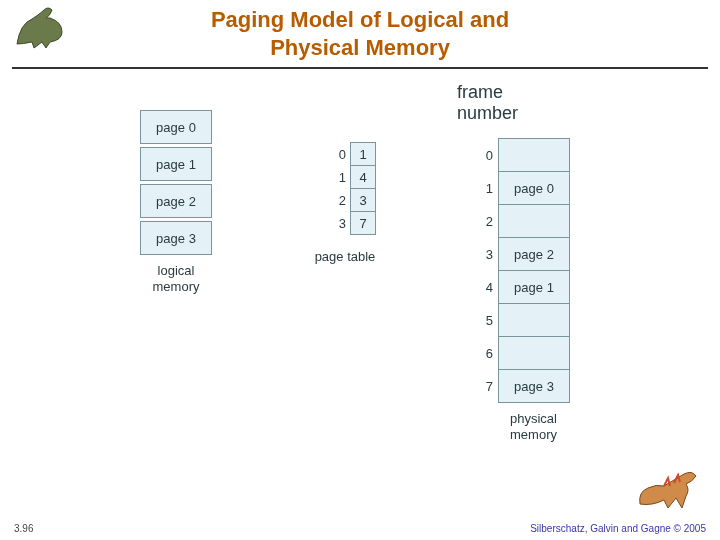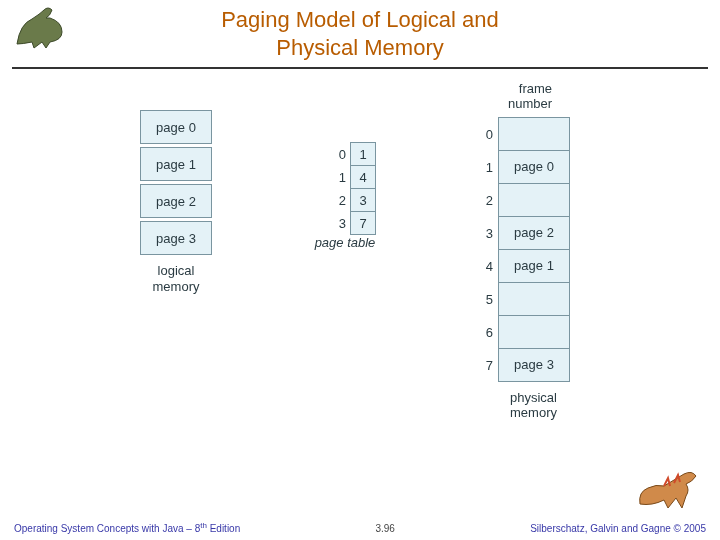--- a/index.html
+++ b/index.html
@@ -10,21 +10,21 @@
     background: #fff;
     position: relative;
     overflow: hidden;
   }
   .header {
     text-align: center;
     padding: 6px 0 4px 0;
   }
   .title {
     color: #b85c00;
-    font-weight: normal;
+    font-weight: bold;
     font-size: 22px;
     line-height: 1.25;
   }
   .hr {
     border: none;
     border-top: 2px solid #333;
     margin: 2px 12px 0 12px;
   }
   .dino-top {
     position: absolute;
@@ -97,35 +97,34 @@
     display: flex;
     align-items: center;
     justify-content: center;
     font-size: 13px;
     color: #2a3b42;
     margin-top: -1px;
   }
   .ptable .row:first-child .cell { margin-top: 0; }
   .ptable .plabel {
     margin-left: -14px;
-    margin-top: 0;
-    font-style: italic;
+    margin-top: 14px;
   }
   
   .physical {
     position: absolute;
     left: 475px;
     top: 2px;
   }
   .physical .framehdr {
-    font-size: 13px;
-    color: #2a3b42;
-    text-align: right;
+    font-size: 18px;
+    color: #2a3b42;
+    text-align: left;
     line-height: 1.15;
-    margin-bottom: 6px;
+    margin-bottom: 16px;
     width: 95px;
     margin-left: -18px;
   }
   .physical .prow {
     display: flex;
     align-items: center;
   }
   .physical .pidx {
     width: 18px;
     text-align: right;
@@ -250,18 +249,15 @@
   </div>
 
 </div>
 
 <svg class="dino-bottom" viewBox="0 0 70 50">
   <path d="M6 40 Q4 28 14 24 Q22 20 30 22 Q40 16 50 10 Q58 6 62 12 Q58 18 52 20 Q56 26 52 32 L48 44 L42 34 L34 44 L30 36 Q18 42 6 40 Z" fill="#d08a4a" stroke="#7a4a1a" stroke-width="1"></path>
   <path d="M30 22 L34 14 L36 22 M40 19 L44 11 L46 18" stroke="#d04a2a" stroke-width="2" fill="none"></path>
 </svg>
 
 <div class="footer">
-  <div class="book">
-    <span>Operating System Concepts with Java – 8</span><span class="sup">th</span><span> Edition</span>
-  </div>
   <div class="page">3.96</div>
   <div class="copy">Silberschatz, Galvin and Gagne © 2005</div>
 </div>
 
 </body></html>

